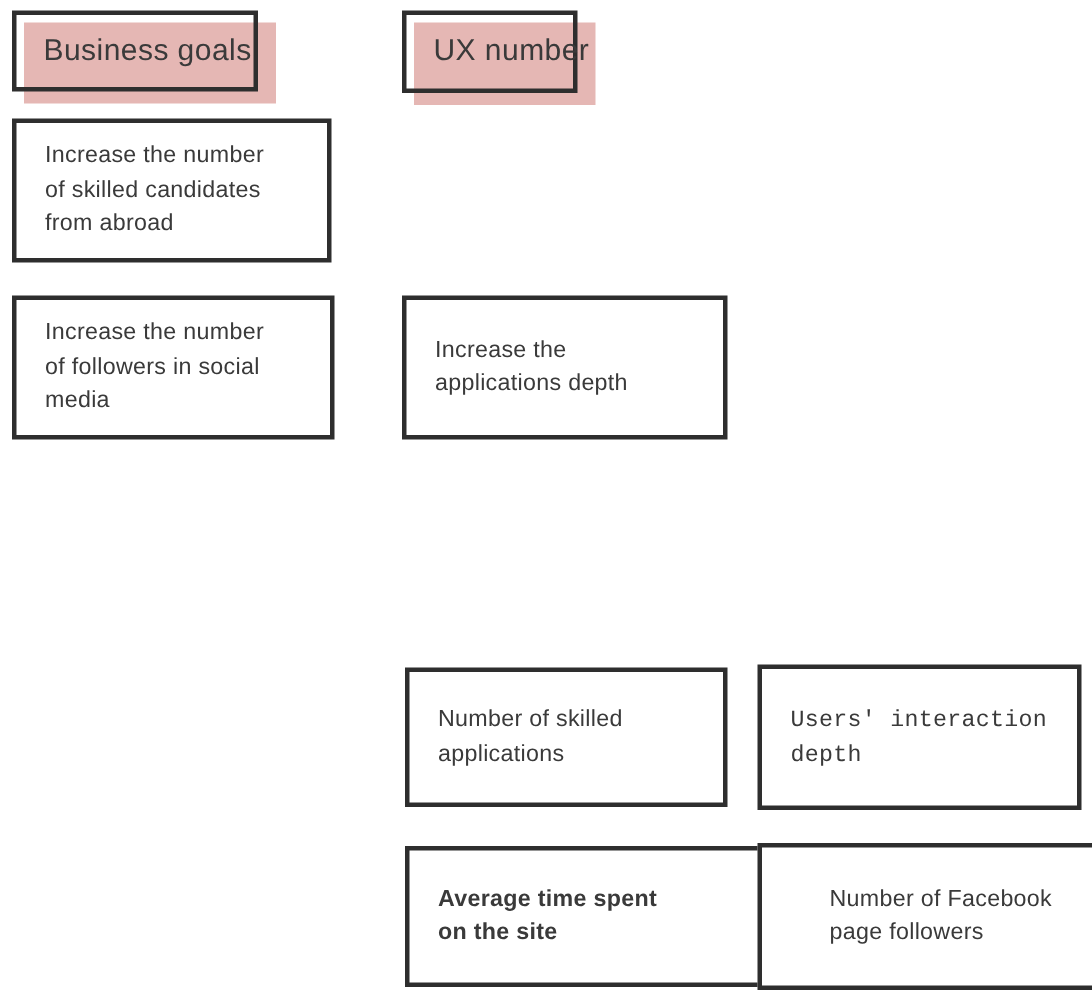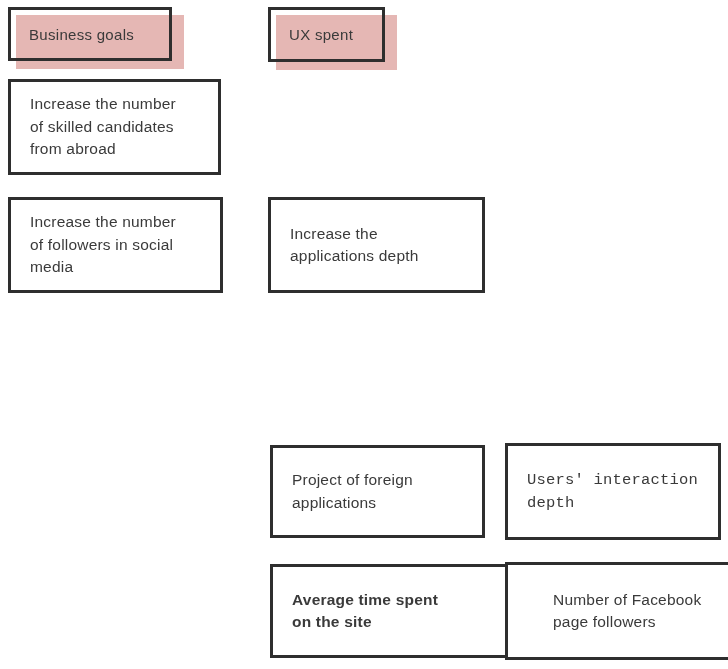--- a/index.html
+++ b/index.html
@@ -36,21 +36,21 @@
     z-index: 0;
   }
   .header .hlabel {
     position: absolute;
     inset: 0;
     border: 3px solid var(--border);
     display: flex;
     align-items: center;
     padding-left: 18px;
     z-index: 1;
-    font-size: 15px;
+    font-size: 20px;
     letter-spacing: 0.3px;
     color: var(--text);
     background: transparent;
     white-space: nowrap;
   }
   
   .box {
     position: absolute;
     border: 3px solid var(--border);
     background: var(--background);
@@ -69,37 +69,37 @@
 
 <div class="canvas">
 
   <div class="header" style="left:8px; top:7px; width:164px; height:54px;">
     <div class="shadow"></div>
     <div class="hlabel">Business goals</div>
   </div>
 
   <div class="header" style="left:268px; top:7px; width:117px; height:55px;">
     <div class="shadow"></div>
-    <div class="hlabel">UX spent</div>
+    <div class="hlabel">UX number</div>
   </div>
 
   <div class="box" style="left:8px; top:79px; width:213px; height:96px;">Increase the number
 of skilled candidates
 from abroad</div>
 
   <div class="box" style="left:8px; top:197px; width:215px; height:96px;">Increase the number
 of followers in social
 media</div>
 
 
   <div class="box" style="left:268px; top:197px; width:217px; height:96px;">Increase the
 applications depth</div>
 
 
-  <div class="box" style="left:270px; top:445px; width:215px; height:93px;">Project of foreign
+  <div class="box" style="left:270px; top:445px; width:215px; height:93px;">Number of skilled
 applications</div>
 
   <div class="box" style="left:505px; top:443px; width:216px; height:97px;font-family:Liberation Mono, monospace;">Users' interaction
 depth</div>
 
   <div class="box" style="left:270px; top:564px; width:259px; height:94px;font-weight:bold;">Average time spent
 on the site</div>
 
   <div class="box" style="left:505px; top:562px; width:236px; height:98px;padding-left:45px;">Number of Facebook
 page followers</div>

